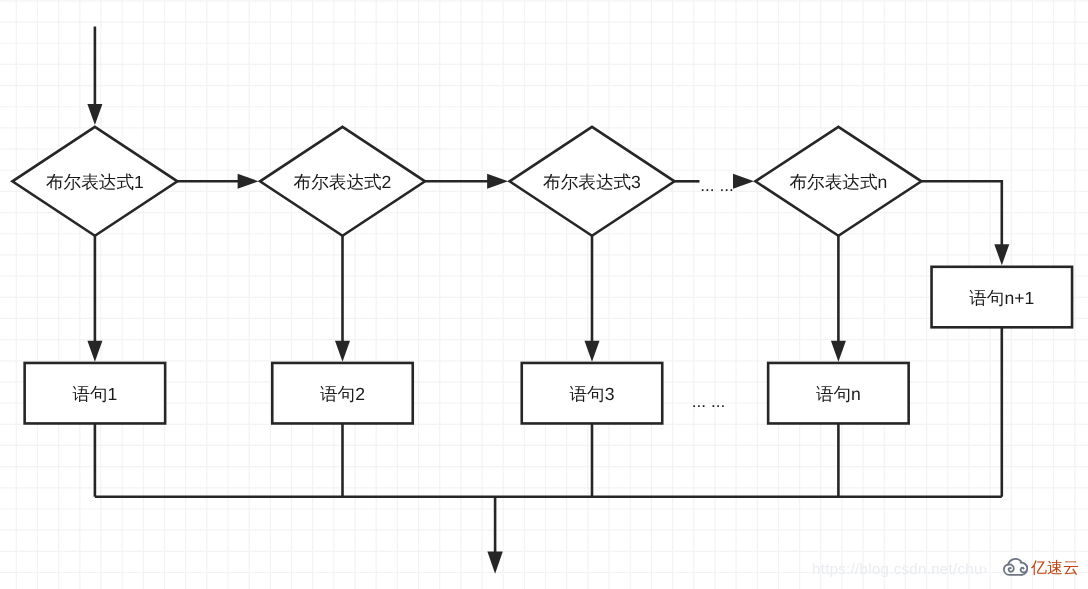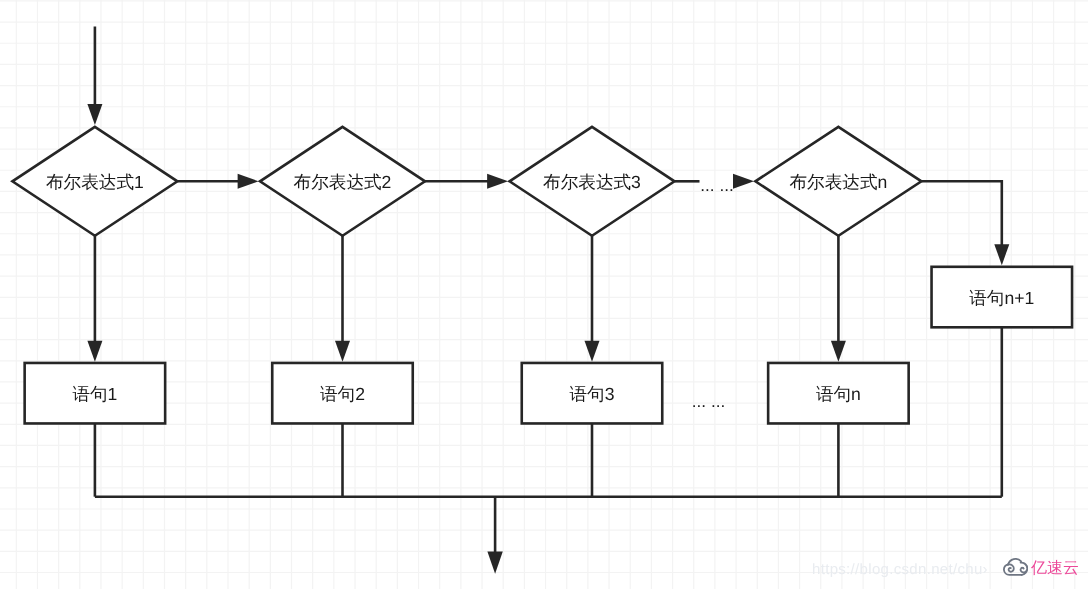--- a/index.html
+++ b/index.html
@@ -99,15 +99,15 @@
 
   <div id="wm-brand" class="wm">
     <svg id="wm-cloud" width="25.2" height="17.8" viewBox="2.2 9.16 91.6 64.64">
       <g fill="none" stroke="#6f7683" stroke-width="6.6" stroke-linecap="round" stroke-linejoin="round">
         <path d="M21 33A28 28 0 0 1 68 21"></path>
         <path d="M22 32A20 20 0 0 0 5.5 52A20 20 0 0 0 25 70.5L70 70.5"></path>
         <path d="M22 32L18.67 33.46A17.58 17.58 0 0 1 36 35.99A14.12 14.12 0 0 1 41.53 48.94A11.34 11.34 0 0 1 34.98 58.14A9.1 9.1 0 0 1 25.92 57.5A7.31 7.31 0 0 1 22.57 51.03A5.87 5.87 0 0 1 25.6 46.03A4.72 4.72 0 0 1 30.3 46.01"></path>
         <path d="M70 70.5A22.19 22.19 0 0 0 66.27 26.22A22.19 22.19 0 0 1 87.32 35.93A17.2 17.2 0 0 1 88.52 53.85A13.33 13.33 0 0 1 76.76 61.31A10.33 10.33 0 0 1 67.33 56.07A8.01 8.01 0 0 1 67.39 47.71A6.21 6.21 0 0 1 73.11 44.65A4.81 4.81 0 0 1 77.31 47.41"></path>
       </g>
     </svg>
-    <span id="wm-brand-text" style="color: #ec4899;">亿速云</span>
+    <span id="wm-brand-text" style="color: #c2410c;">亿速云</span>
   </div>
 </div>
 
 </body></html>

